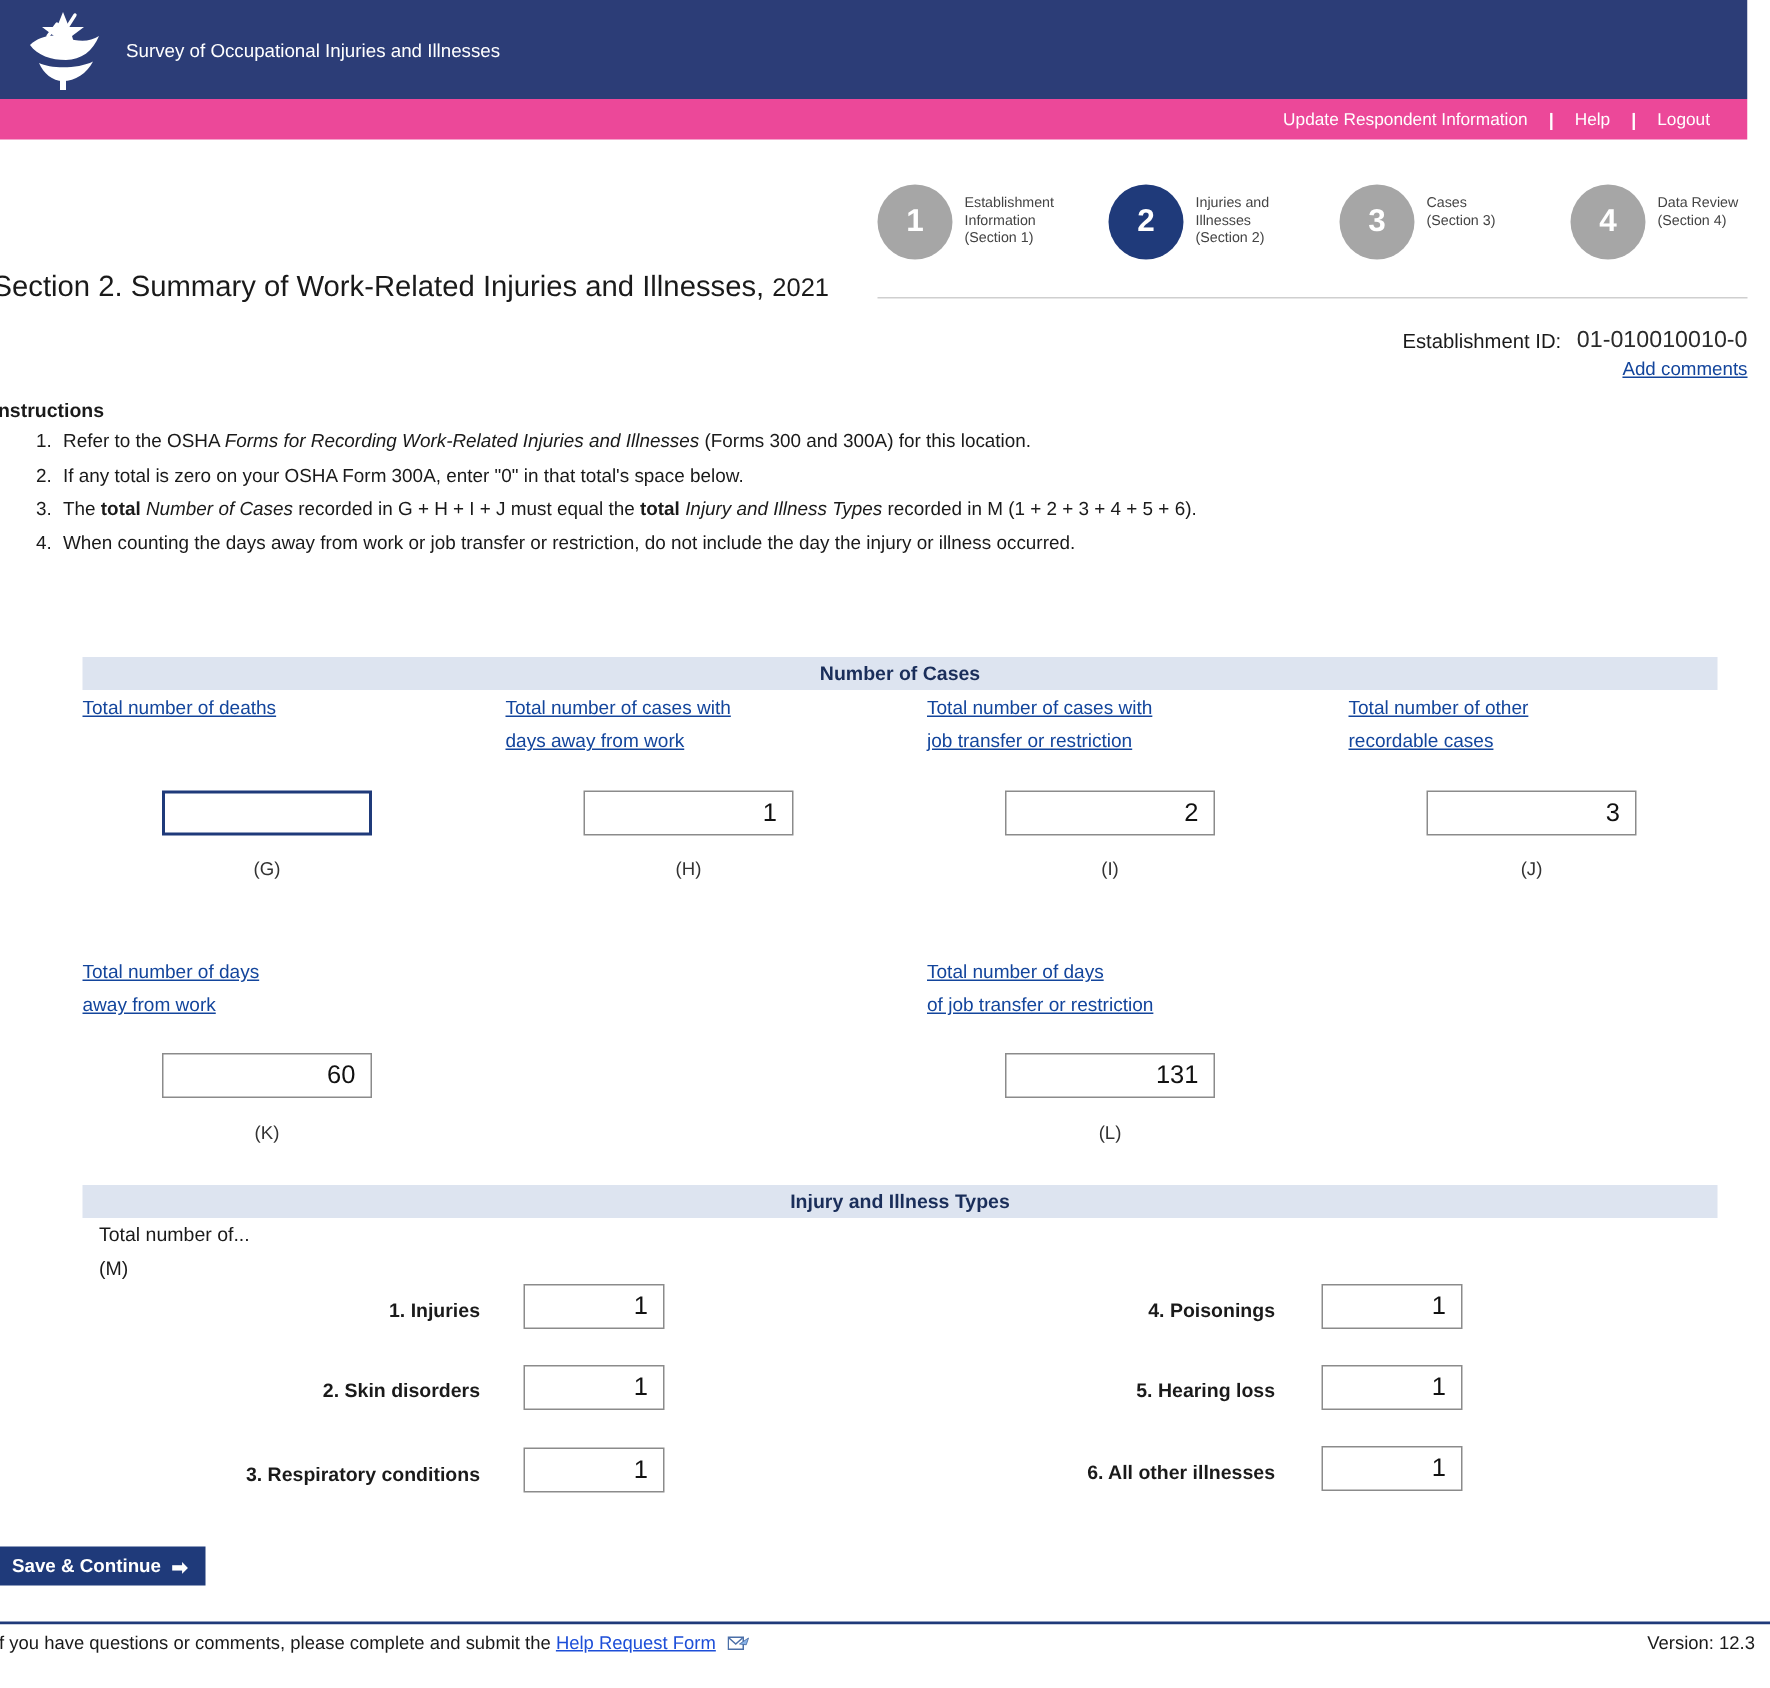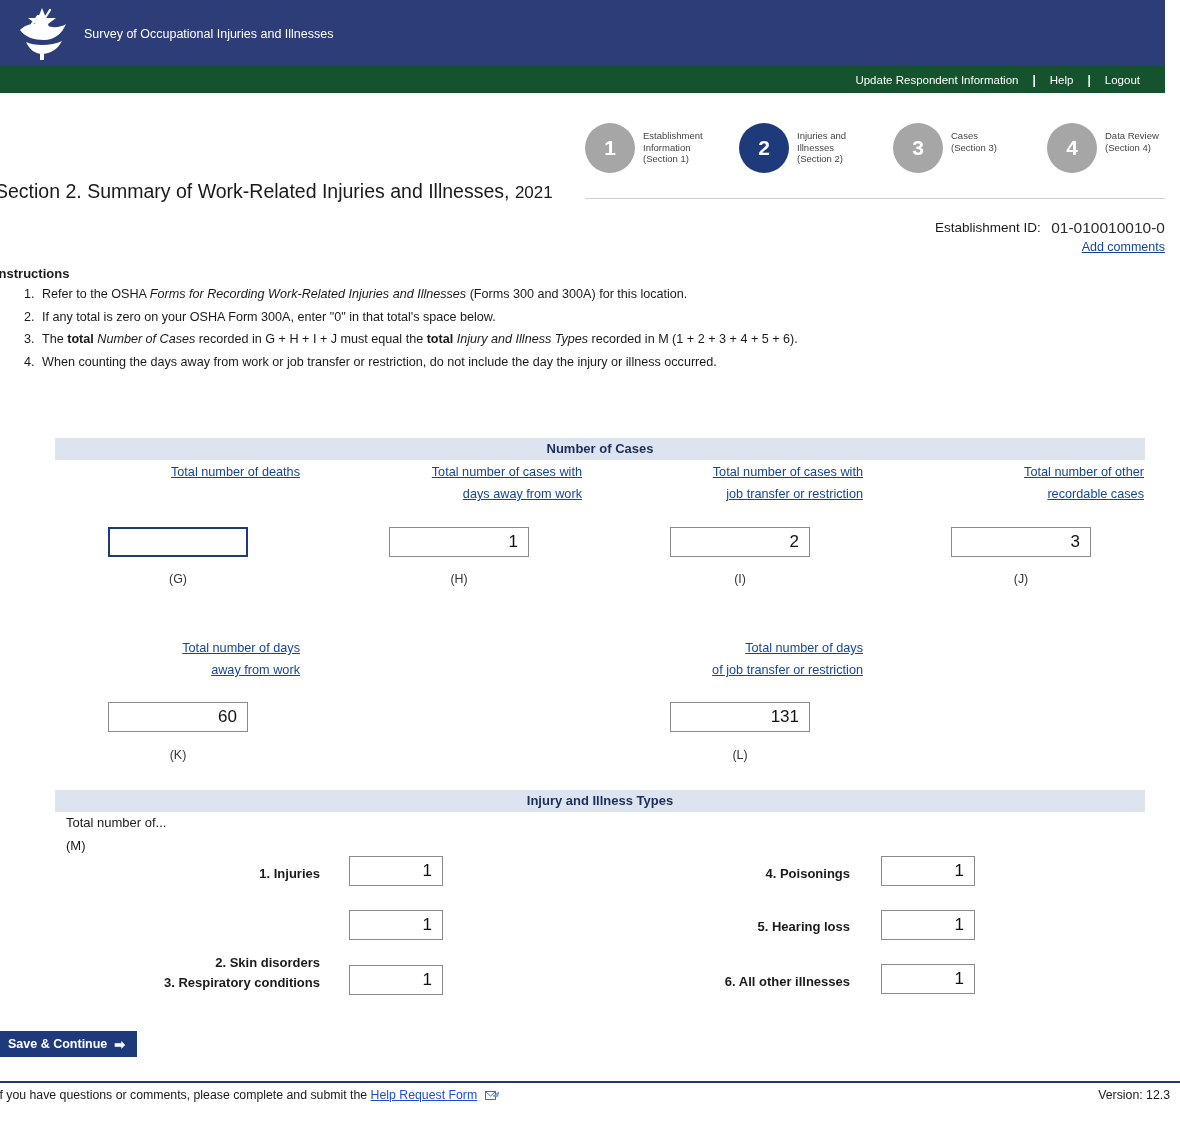--- a/index.html
+++ b/index.html
@@ -37,21 +37,21 @@
   }
   .header-sub {
     font-size: 12.5px; font-weight: normal; line-height: 18px;
     margin-top: 1px;
   }
 
   
   .redbar {
     position: absolute; left: 0; top: 66px;
     width: 1165px; height: 27px;
-    background: #14532d;
+    background: #ec4899;
     display: flex; align-items: center; justify-content: flex-end;
     padding-right: 25px;
   }
   .redbar a {
     color: #ffffff; font-size: 11.5px; text-decoration: none;
   }
   .redbar .sep {
     color: #ffffff; font-size: 12px; font-weight: bold;
     margin: 0 14px;
   }
@@ -134,21 +134,21 @@
     color: #1a2e5a;
     font-size: 13px; font-weight: bold;
     text-align: center;
     line-height: 22px;
     height: 22px;
   }
 
   
   .collink {
     position: absolute;
-    text-align: right;
+    text-align: left;
     font-size: 12.7px;
     color: #13459c;
     line-height: 22px;
   }
   .collink span { text-decoration: underline; display: block; }
 
   
   .cell-input {
     position: absolute;
     border: 1px solid #8b8b8b;
@@ -354,21 +354,21 @@
   <div class="cell-letter" style="left:670px; top:748px; width:140px;">(L)</div>
 
   <div class="band" style="left:55px; top:790px; width:1090px;">Injury and Illness Types</div>
 
   <div class="total-of">Total number of...</div>
   <div class="m-letter">(M)</div>
 
   <div class="itype-label" style="left:130px; top:866px; width:190px;">1. Injuries</div>
   <input class="cell-input" style="left: 349px; top: 856px; width: 94px;" type="text" value="1">
 
-  <div class="itype-label" style="left:130px; top:955px; width:190px;">2. Skin disorders</div>
+  <div class="itype-label" style="left:130px; top:919px; width:190px;">2. Skin disorders</div>
   <input class="cell-input" style="left: 349px; top: 910px; width: 94px;" type="text" value="1">
 
   <div class="itype-label" style="left:100px; top:975px; width:220px;">3. Respiratory conditions</div>
   <input class="cell-input" style="left: 349px; top: 965px; width: 94px;" type="text" value="1">
 
   <div class="itype-label" style="left:660px; top:866px; width:190px;">4. Poisonings</div>
   <input class="cell-input" style="left: 881px; top: 856px; width: 94px;" type="text" value="1">
 
   <div class="itype-label" style="left:660px; top:919px; width:190px;">5. Hearing loss</div>
   <input class="cell-input" style="left: 881px; top: 910px; width: 94px;" type="text" value="1">

